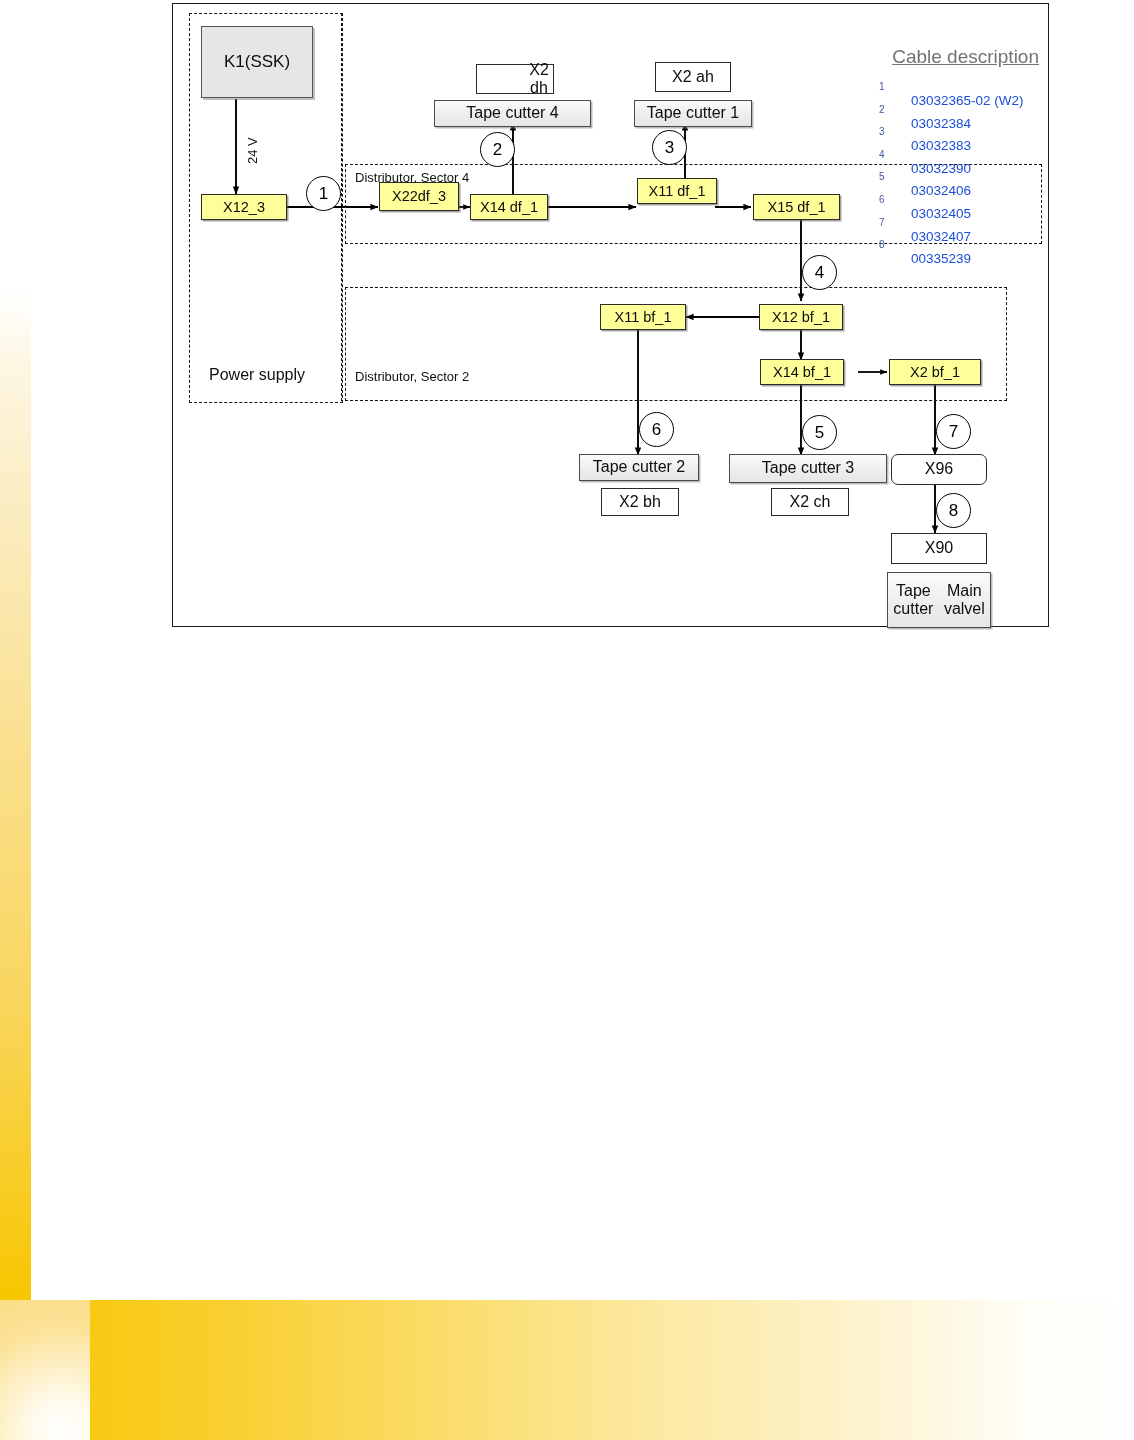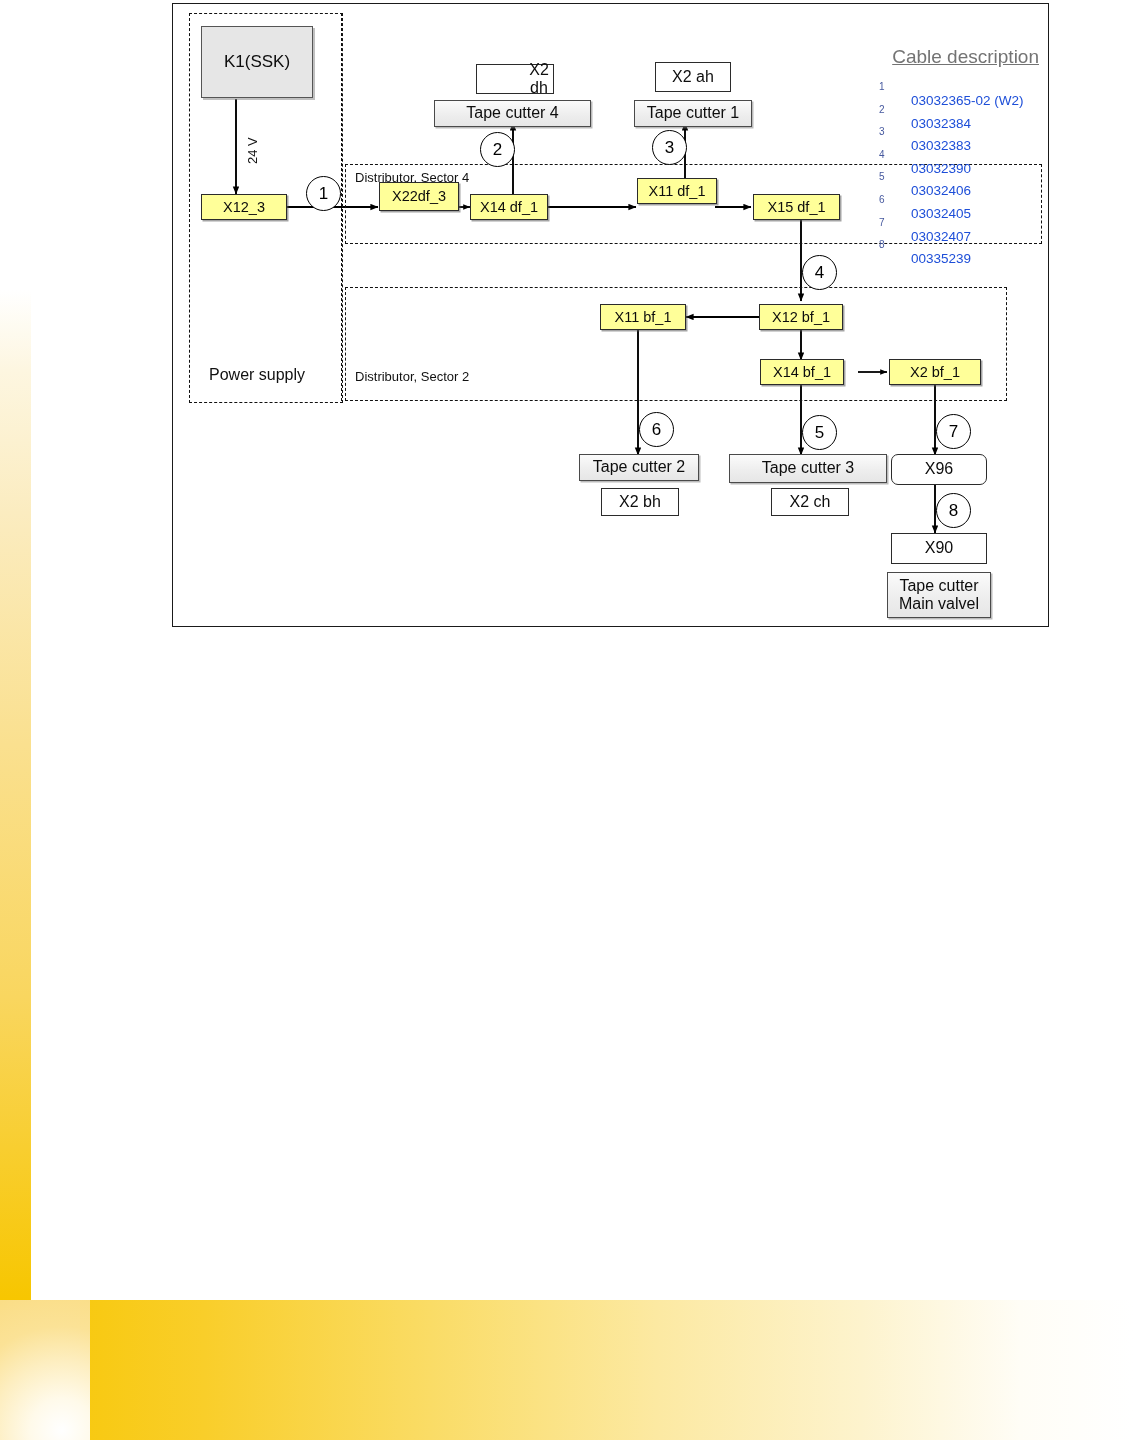--- a/index.html
+++ b/index.html
@@ -168,21 +168,21 @@
   <div class="node n-grey" style="left:406px;top:450px;width:120px;height:27px;">Tape cutter 2</div>
   <div class="node n-white" style="left:428px;top:484px;width:78px;height:28px;">X2 bh</div>
 
   <div class="node n-grey" style="left:556px;top:450px;width:158px;height:29px;">Tape cutter 3</div>
   <div class="node n-white" style="left:598px;top:484px;width:78px;height:28px;">X2 ch</div>
 
   <div class="node n-white" style="left:718px;top:450px;width:96px;height:31px;border-radius:7px;">X96</div>
 
   <div class="node n-white" style="left:718px;top:529px;width:96px;height:31px;">X90</div>
 
-  <div class="node n-grey" style="left:714px;top:568px;width:104px;height:46px;flex-direction:column;">
+  <div class="node n-grey" style="left:714px;top:568px;width:104px;height:56px;">
     <span>Tape cutter</span>
     <span>Main valvel</span>
   </div>
 
   <div class="marker" style="left:133px;top:172px;">1</div>
   <div class="marker" style="left:307px;top:128px;">2</div>
   <div class="marker" style="left:479px;top:126px;">3</div>
   <div class="marker" style="left:629px;top:251px;">4</div>
   <div class="marker" style="left:629px;top:411px;">5</div>
   <div class="marker" style="left:466px;top:408px;">6</div>

